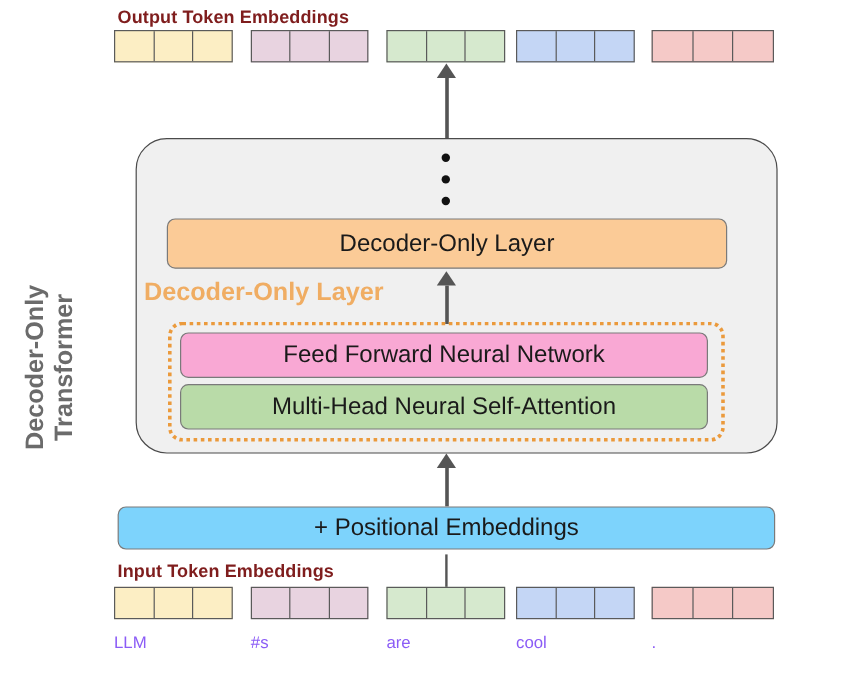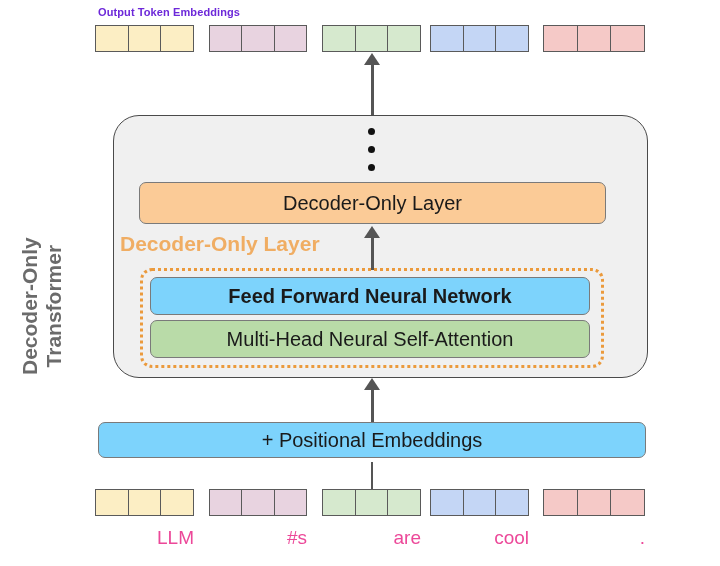--- a/index.html
+++ b/index.html
@@ -15,22 +15,22 @@
     width: 720px;
     height: 566px;
     background: #ffffff;
     overflow: hidden;
   }
 
   
   .caption {
     position: absolute;
     font-weight: bold;
-    font-size: 11px;
-    color: #6d28d9;
+    font-size: 15px;
+    color: #7f1d1d;
     letter-spacing: 0.1px;
     white-space: nowrap;
   }
 
   
   .vlabel {
     position: absolute;
     transform-origin: 0 0;
     transform: rotate(-90deg);
     font-weight: bold;
@@ -52,23 +52,23 @@
   .token-cell {
     flex: 1 1 0;
     box-sizing: border-box;
     border-right: 1.6px solid #5a5a5a;
   }
   .token-cell:last-child { border-right: none; }
 
   
   .token-word {
     position: absolute;
-    font-size: 19px;
-    color: #ec4899;
-    text-align: right;
+    font-size: 14px;
+    color: #8b5cf6;
+    text-align: left;
     white-space: nowrap;
   }
 
   
   .outer-box {
     position: absolute;
     left: 113px;
     top: 115px;
     width: 535px;
     height: 263px;
@@ -187,31 +187,32 @@
 
   <div class="node" style="left:139px; top:182px; width:467px; height:42px; background:#fbcb97;">Decoder-Only Layer</div>
 
   <div class="arrow-stem" style="left:370.5px; top:238px; height:32px;"></div>
   <div class="arrow-head" style="left:364px; top:226px;"></div>
 
   <div class="orange-label" style="left:120px; top:232px;">Decoder-Only Layer</div>
 
   <div class="dotted-frame" style="left:140px; top:268px; width:464px; height:100px;"></div>
 
-  <div class="node" style="left:150px; top:277px; width:440px; height:38px; background:#7dd3fc;font-weight:bold;">Feed Forward Neural Network</div>
+  <div class="node" style="left:150px; top:277px; width:440px; height:38px; background:#f9a8d4;">Feed Forward Neural Network</div>
 
   <div class="node" style="left:150px; top:320px; width:440px; height:38px; background:#b9dba8;">Multi-Head Neural Self-Attention</div>
 
   <div class="arrow-stem" style="left:370.5px; top:390px; height:32px;"></div>
   <div class="arrow-head" style="left:364px; top:378px;"></div>
 
   <div class="node" style="left:98px; top:422px; width:548px; height:36px; background:#7dd3fc;">+ Positional Embeddings</div>
 
   <div class="plain-line" style="left:371px; top:462px; height:28px;"></div>
 
+  <div class="caption" style="left:98px; top:468px;">Input Token Embeddings</div>
 
   <div class="token-group" id="in-tok-0" style="left:95px;  top:489px; width:99px;  background:#fceec4;">
     <div class="token-cell"></div>
     <div class="token-cell"></div>
     <div class="token-cell"></div>
   </div>
   <div class="token-group" id="in-tok-1" style="left:209px; top:489px; width:98px;  background:#e8d3e0;">
     <div class="token-cell"></div>
     <div class="token-cell"></div>
     <div class="token-cell"></div>

